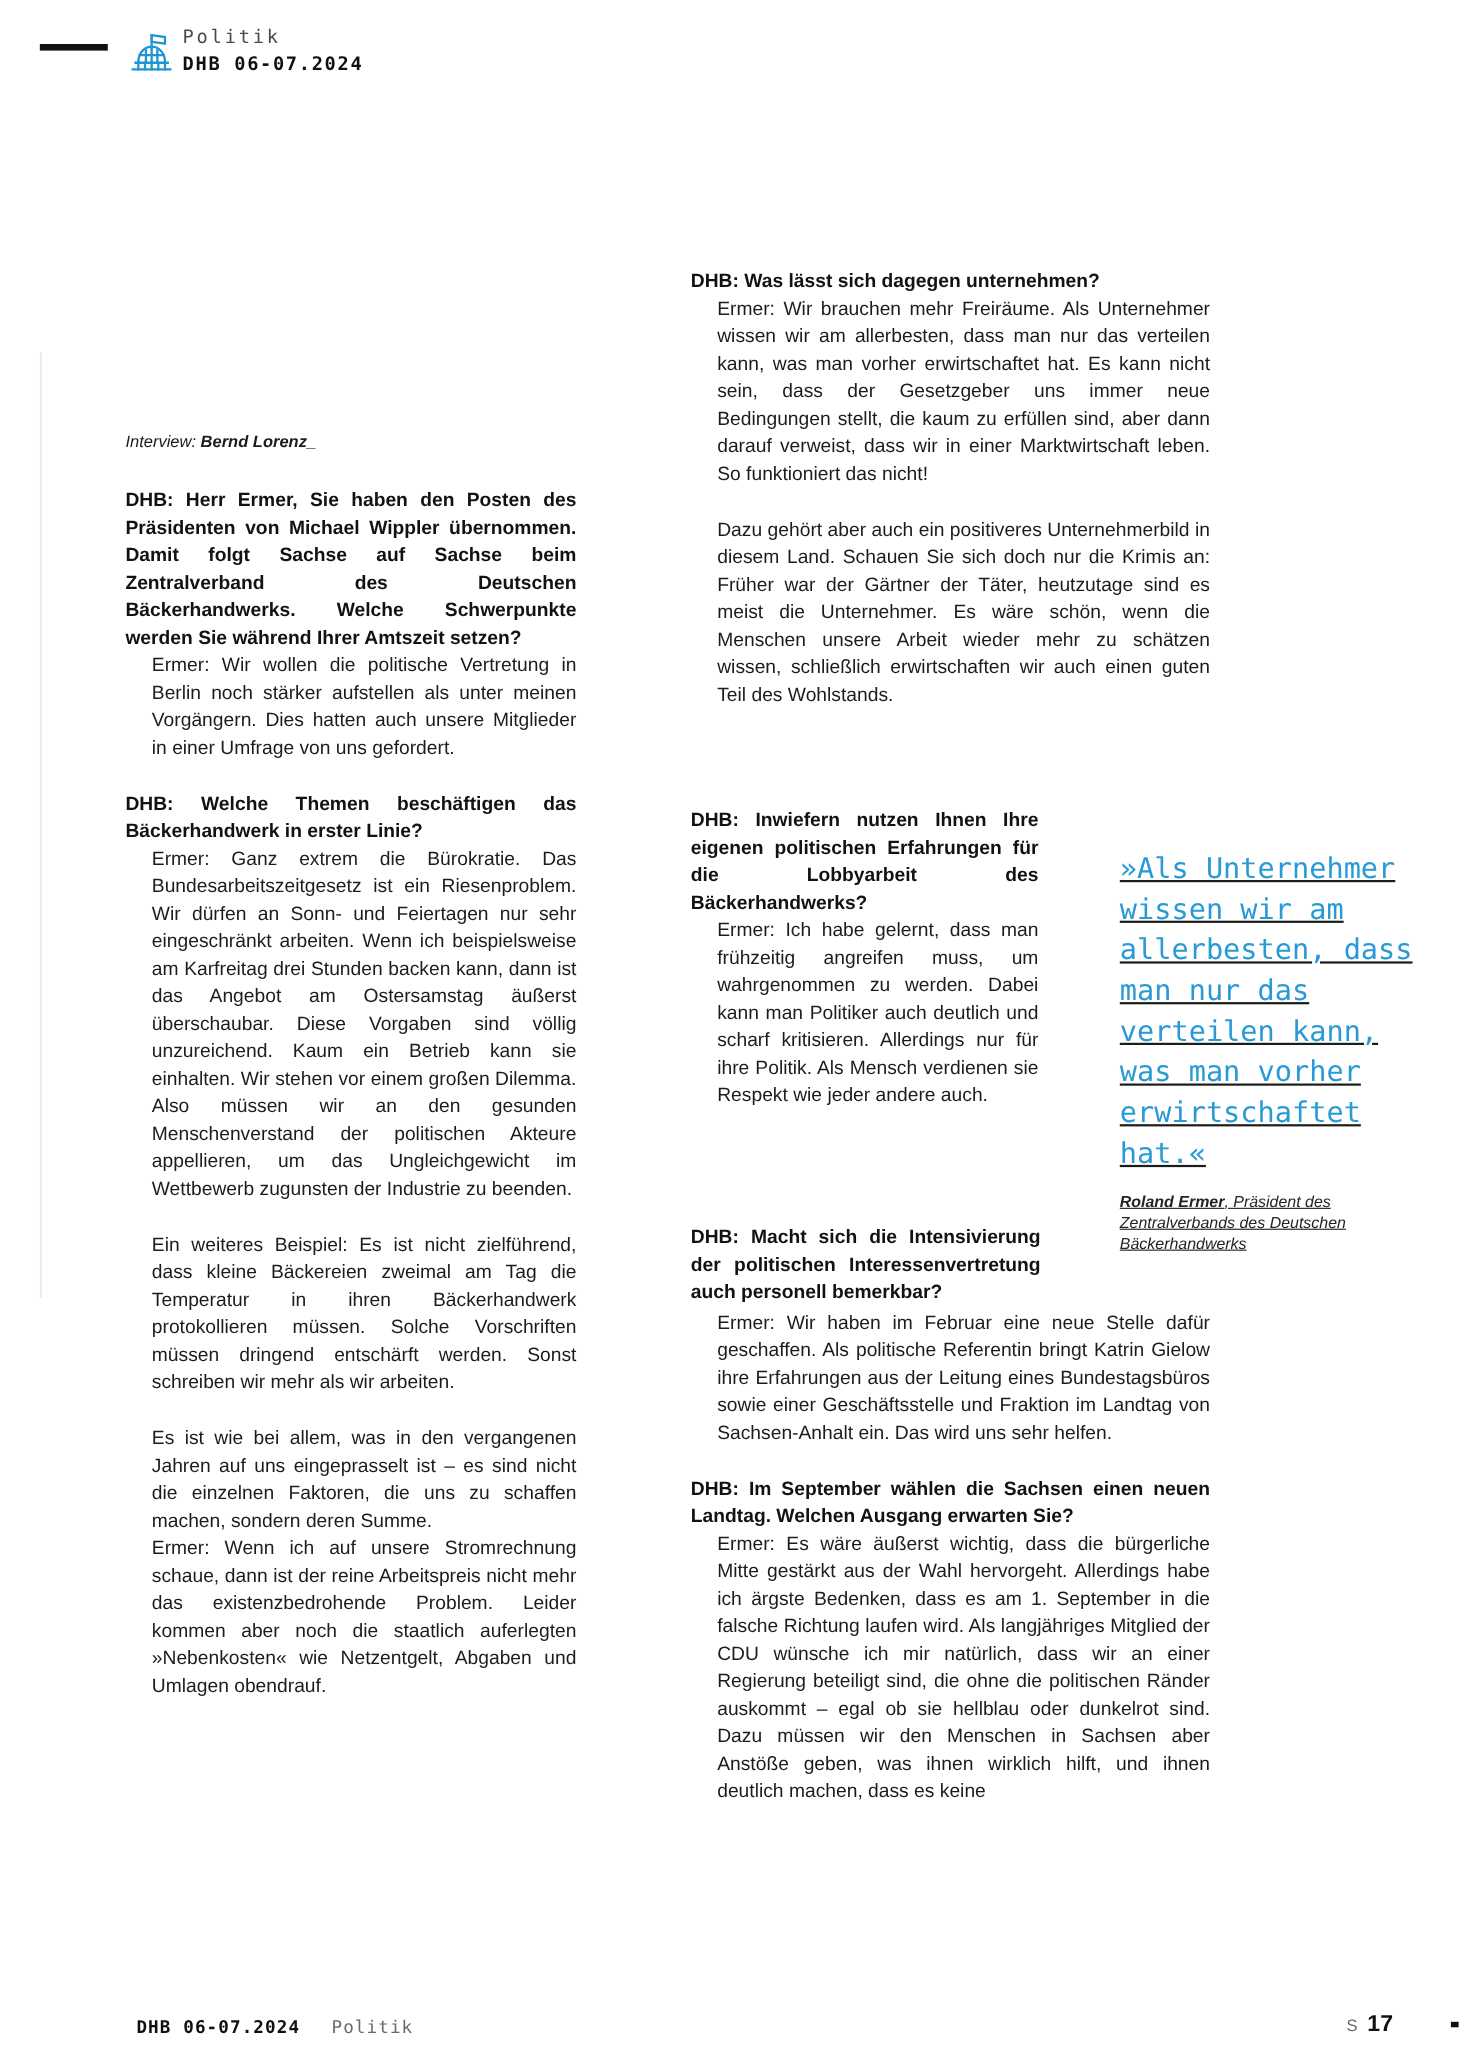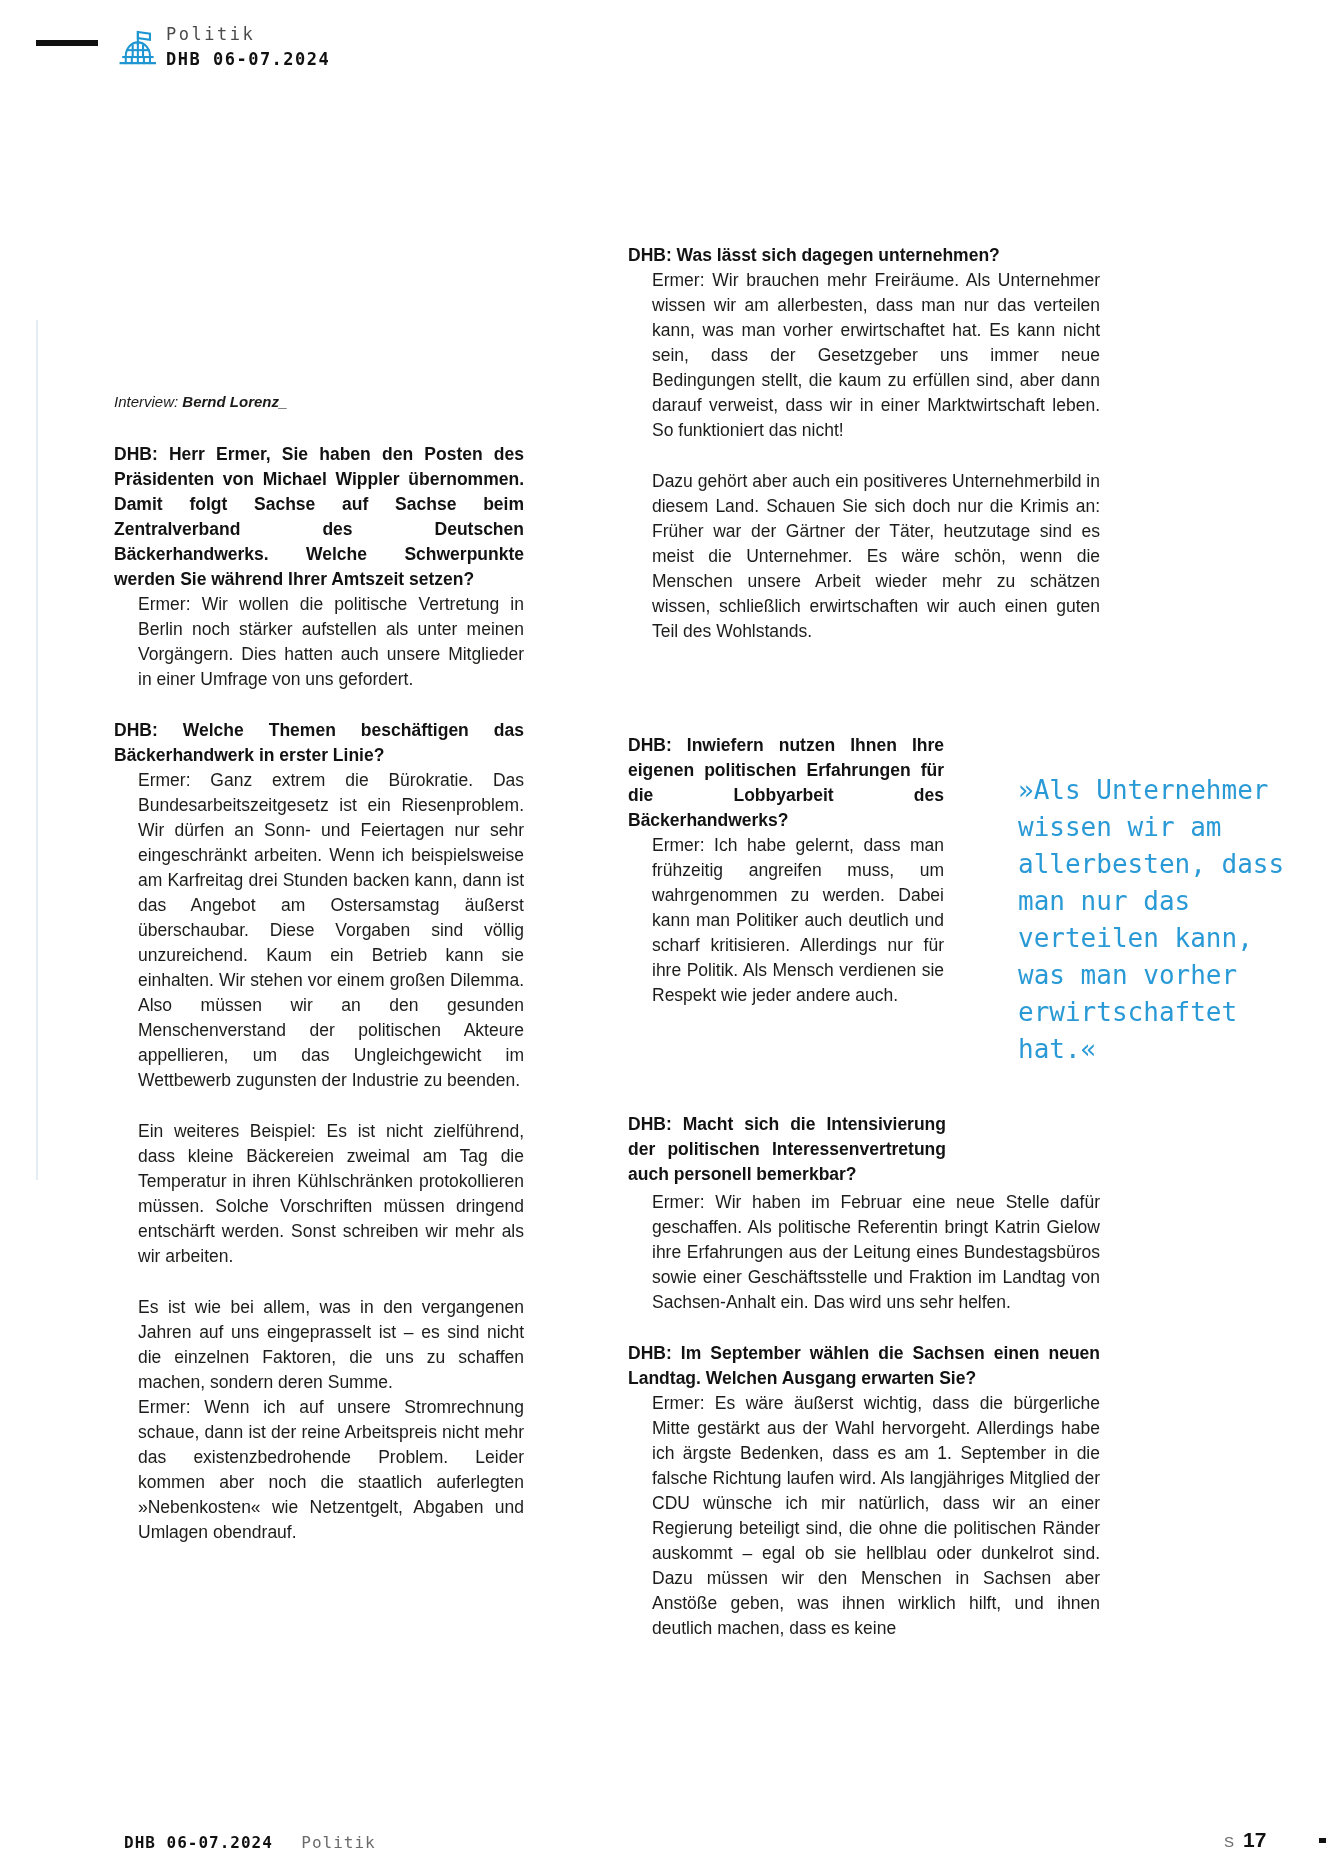--- a/index.html
+++ b/index.html
@@ -29,21 +29,21 @@
   .col2q6 {left:592px; top:1112px; width:318px;}
   .col2bot{left:592px; top:1190px; width:472px;}
   .q{font-weight:700;color:#121212;}
   .a{padding-left:24px;}
   .mt{margin-top:26px !important;}
 
   .byline{font-style:italic;font-size:15px;line-height:20px;margin:0 0 30px 0 !important;text-align:center;}
   .by-author{font-weight:700;}
 
   
-  .pullquote{position:absolute;left:982px;top:772px;width:294px;}
+  .pullquote{position:absolute;left:982px;top:772px;width:294px;text-decoration:underline;}
   .pq-text{font-family:"DejaVu Sans Mono",monospace;font-size:26px;line-height:37px;
            color:var(--accent);letter-spacing:0;}
   .pq-attr{margin:16px 0 0;font-size:14.5px;line-height:19px;font-style:italic;color:#242424;}
   .pq-name{font-weight:700;}
 
   
   .f-left{position:absolute;left:88px;top:1833px;white-space:nowrap;}
   .f-issue{font-family:"DejaVu Sans Mono",monospace;font-weight:700;font-size:16px;letter-spacing:1px;color:#101010;}
   .f-section{font-family:"DejaVu Sans Mono",monospace;font-size:16px;letter-spacing:1px;color:#6a6a6a;margin-left:24px;}
   .f-right{position:absolute;left:1188px;top:1828px;display:flex;align-items:baseline;gap:9px;}
@@ -82,21 +82,21 @@
       <span class="issue-label">DHB 06-07.2024</span>
     </span>
   </header>
 
   <section class="col col1">
     <p class="byline"><span class="by-prefix">Interview: </span><span class="by-author">Bernd Lorenz_</span></p>
     <p class="q">DHB: Herr Ermer, Sie haben den Posten des Präsidenten von Michael Wippler übernommen. Damit folgt Sachse auf Sachse beim Zentralverband des Deutschen Bäckerhandwerks. Welche Schwerpunkte werden Sie während Ihrer Amtszeit setzen?</p>
     <p class="a">Ermer: Wir wollen die politische Vertretung in Berlin noch stärker aufstellen als unter meinen Vorgängern. Dies hatten auch unsere Mitglieder in einer Umfrage von uns gefordert.</p>
     <p class="q mt">DHB: Welche Themen beschäftigen das Bäckerhandwerk in erster Linie?</p>
     <p class="a">Ermer: Ganz extrem die Bürokratie. Das Bundesarbeitszeitgesetz ist ein Riesenproblem. Wir dürfen an Sonn- und Feiertagen nur sehr eingeschränkt arbeiten. Wenn ich beispielsweise am Karfreitag drei Stunden backen kann, dann ist das Angebot am Ostersamstag äußerst überschaubar. Diese Vorgaben sind völlig unzureichend. Kaum ein Betrieb kann sie einhalten. Wir stehen vor einem großen Dilemma. Also müssen wir an den gesunden Menschenverstand der politischen Akteure appellieren, um das Ungleichgewicht im Wettbewerb zugunsten der Industrie zu beenden.</p>
-    <p class="a mt">Ein weiteres Beispiel: Es ist nicht zielführend, dass kleine Bäckereien zweimal am Tag die Temperatur in ihren Kühlschränken protokollieren müssen. Solche Vorschriften müssen dringend entschärft werden. Sonst schreiben wir mehr als wir arbeiten.</p>
+    <p class="a mt">Ein weiteres Beispiel: Es ist nicht zielführend, dass kleine Bäckereien zweimal am Tag die Temperatur in ihren Bäckerhandwerk protokollieren müssen. Solche Vorschriften müssen dringend entschärft werden. Sonst schreiben wir mehr als wir arbeiten.</p>
     <p class="a mt">Es ist wie bei allem, was in den vergangenen Jahren auf uns eingeprasselt ist – es sind nicht die einzelnen Faktoren, die uns zu schaffen machen, sondern deren Summe.</p>
     <p class="a">Ermer: Wenn ich auf unsere Stromrechnung schaue, dann ist der reine Arbeitspreis nicht mehr das existenzbedrohende Problem. Leider kommen aber noch die staatlich auferlegten »Nebenkosten« wie Netzentgelt, Abgaben und Umlagen obendrauf.</p>
   </section>
 
   <section class="col col2top">
     <p class="q">DHB: Was lässt sich dagegen unternehmen?</p>
     <p class="a">Ermer: Wir brauchen mehr Freiräume. Als Unternehmer wissen wir am allerbesten, dass man nur das verteilen kann, was man vorher erwirtschaftet hat. Es kann nicht sein, dass der Gesetzgeber uns immer neue Bedingungen stellt, die kaum zu erfüllen sind, aber dann darauf verweist, dass wir in einer Marktwirtschaft leben. So funktioniert das nicht!</p>
     <p class="a mt">Dazu gehört aber auch ein positiveres Unternehmerbild in diesem Land. Schauen Sie sich doch nur die Krimis an: Früher war der Gärtner der Täter, heutzutage sind es meist die Unternehmer. Es wäre schön, wenn die Menschen unsere Arbeit wieder mehr zu schätzen wissen, schließlich erwirtschaften wir auch einen guten Teil des Wohlstands.</p>
   </section>
 
@@ -110,20 +110,21 @@
   </section>
 
   <section class="col col2bot">
     <p class="a">Ermer: Wir haben im Februar eine neue Stelle dafür geschaffen. Als politische Referentin bringt Katrin Gielow ihre Erfahrungen aus der Leitung eines Bundestagsbüros sowie einer Geschäftsstelle und Fraktion im Landtag von Sachsen-Anhalt ein. Das wird uns sehr helfen.</p>
     <p class="q mt">DHB: Im September wählen die Sachsen einen neuen Landtag. Welchen Ausgang erwarten Sie?</p>
     <p class="a">Ermer: Es wäre äußerst wichtig, dass die bürgerliche Mitte gestärkt aus der Wahl hervorgeht. Allerdings habe ich ärgste Bedenken, dass es am 1. September in die falsche Richtung laufen wird. Als langjähriges Mitglied der CDU wünsche ich mir natürlich, dass wir an einer Regierung beteiligt sind, die ohne die politischen Ränder auskommt – egal ob sie hellblau oder dunkelrot sind. Dazu müssen wir den Menschen in Sachsen aber Anstöße geben, was ihnen wirklich hilft, und ihnen deutlich machen, dass es keine</p>
   </section>
 
   <aside class="pullquote">
     <div class="pq-text">»Als Unternehmer wissen wir am allerbesten, dass man nur das verteilen kann, was man vorher erwirtschaftet hat.«</div>
+    <p class="pq-attr"><span class="pq-name">Roland Ermer</span><span class="pq-role">, Präsident des Zentralverbands des Deutschen Bäckerhandwerks</span></p>
   </aside>
 
   <footer>
     <div class="f-left">
       <span class="f-issue">DHB 06-07.2024</span>
       <span class="f-section">Politik</span>
     </div>
     <div class="f-right">
       <span class="f-s">S</span>
       <span class="f-num">17</span>

